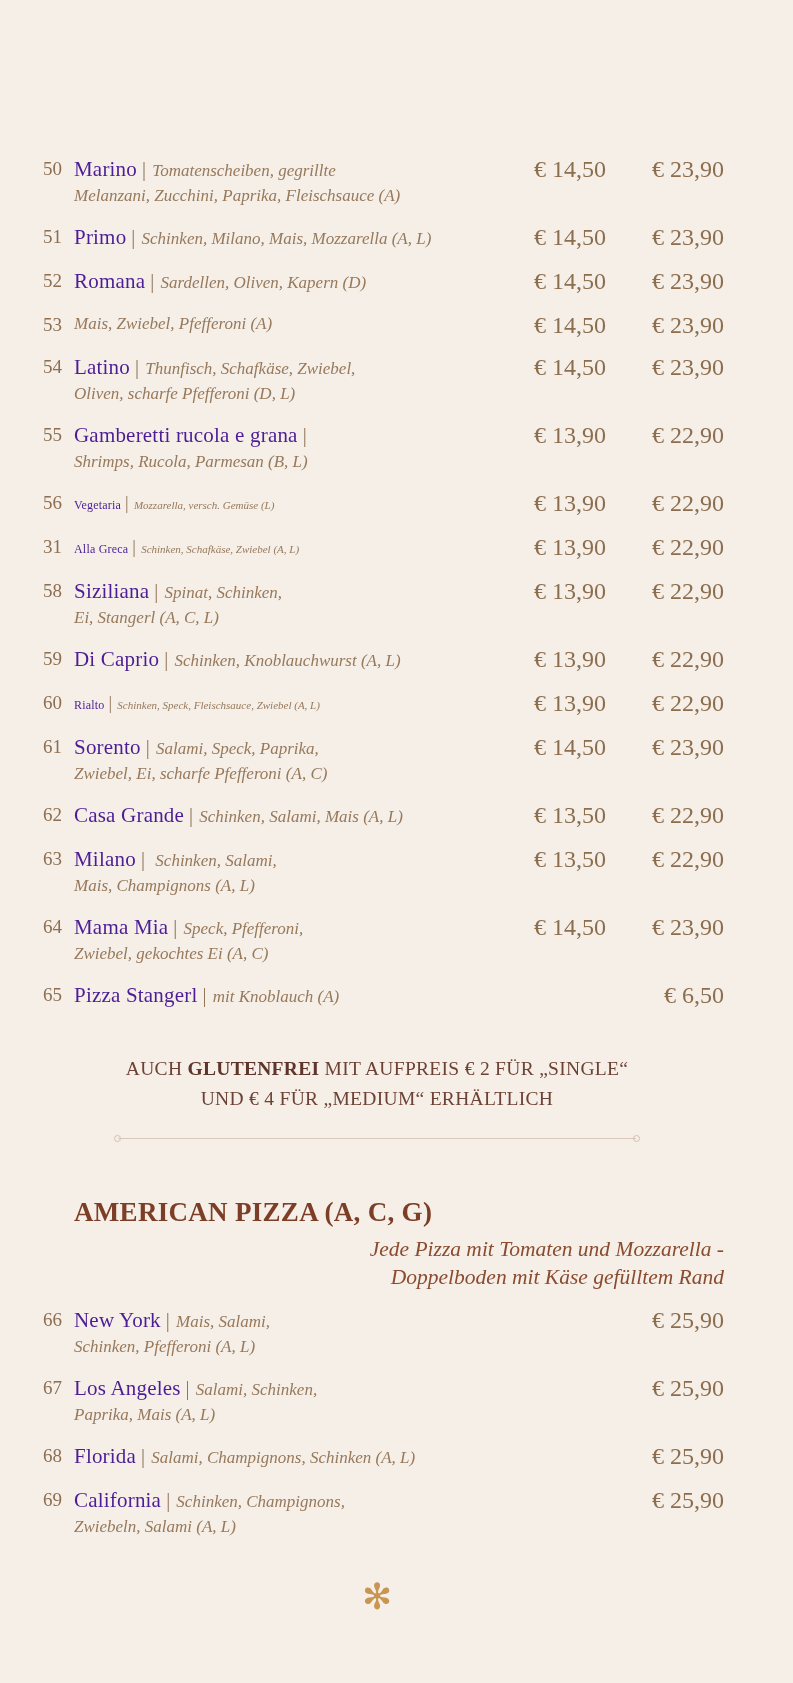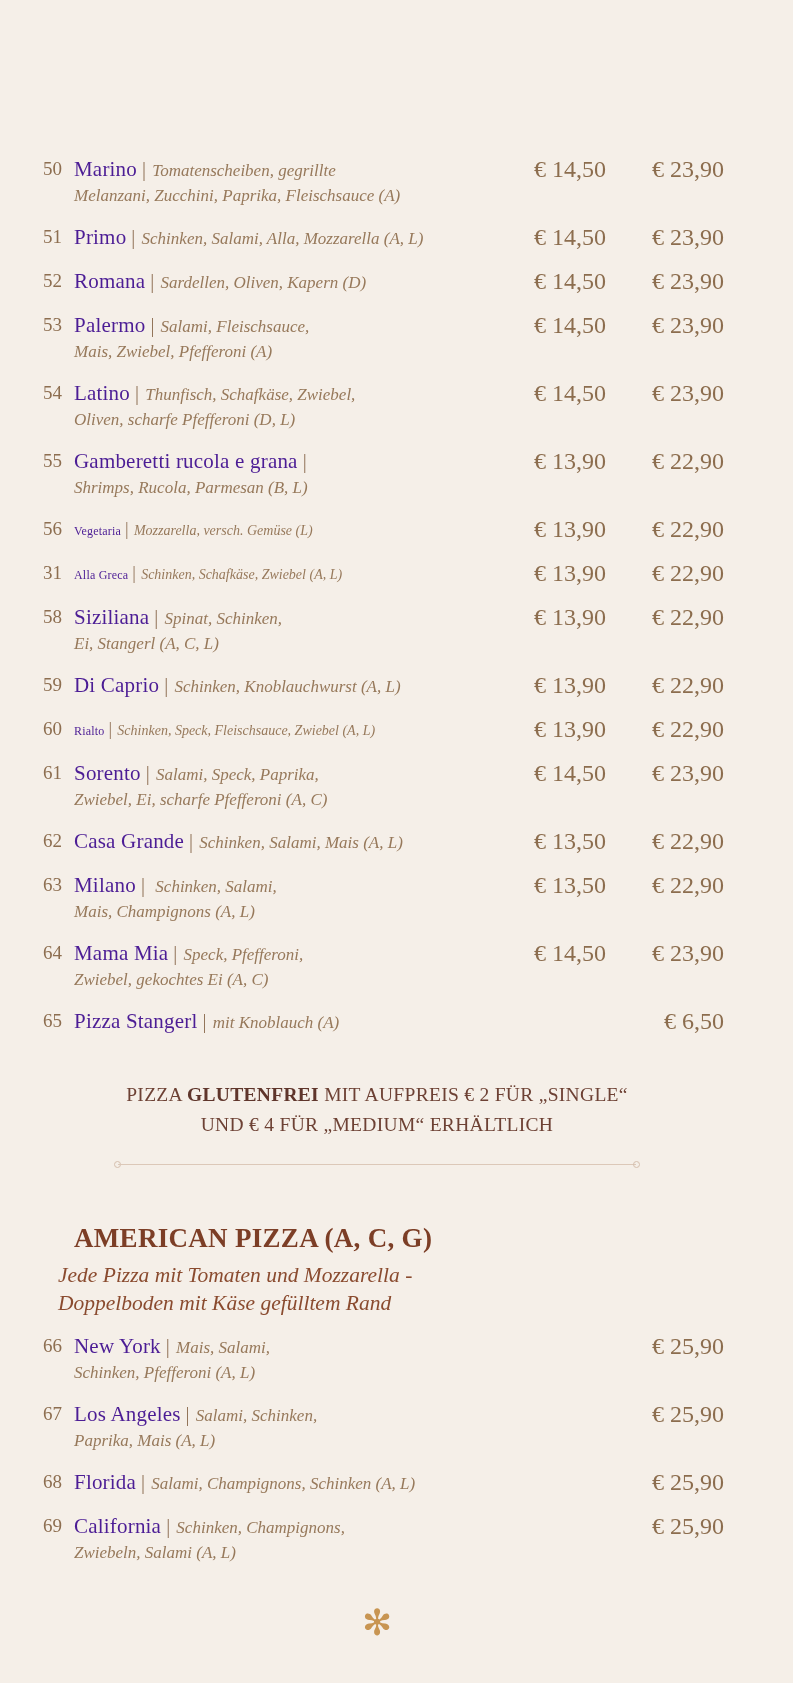--- a/index.html
+++ b/index.html
@@ -27,21 +27,21 @@
   .d1,.d2 { font-style:italic; font-size:17px; color:#97795b; }
   .line2 { line-height:24px; }
   .price {
     flex:none; text-align:right; font-size:24px;
     line-height:26px; color:#8c6d4e;
   }
   .p1 { width:110px; }
   .p2 { width:118px; }
   .row.sm .nm { font-size:12px; }
   .row.sm .nm::after { font-size:18px; padding:0 5px 0 4px; }
-  .row.sm .d1, .row.sm .d2 { font-size:14px; }
+  .row.sm .d1, .row.sm .d2 { font-size:11px; }
 
   
   .note {
     margin:44px 0 0 0; text-align:center;
     font-size:19.5px; line-height:30px; color:#6d4134;
     letter-spacing:0.3px;
   }
   .note b { font-weight:bold; color:#5f352b; }
 
   
@@ -61,23 +61,24 @@
   .divider .ring.l { left:0; }
   .divider .ring.r { right:0; }
 
   
   .section-title {
     margin:52px 0 0 44px;
     font-size:27px; line-height:34px; font-weight:bold;
     color:#7c3e26; letter-spacing:0.3px;
   }
   .section-sub {
-    margin:6px 0 16px 28px;
+    margin:6px 0 16px 21px;
     font-style:italic; font-size:21.5px; line-height:28px;
     color:#8a4b2f;
+    text-align:right;
   }
 
   
   .ornament {
     margin-top:38px; text-align:center;
     font-size:36px; line-height:40px; color:#c89552;
     font-family:"DejaVu Sans", sans-serif;
   }
 </style>
 </head>
@@ -91,39 +92,38 @@
     <div class="body">
       <div class="line1"><span class="nm">Marino</span><span class="d1">Tomatenscheiben, gegrillte</span></div>
       <div class="line2 d2">Melanzani, Zucchini, Paprika, Fleischsauce (A)</div>
     </div>
     <div class="price p1">€ 14,50</div>
     <div class="price p2">€ 23,90</div>
   </div>
       <div class="row">
     <div class="num">51</div>
     <div class="body">
-      <div class="line1"><span class="nm">Primo</span><span class="d1">Schinken, Salami, Alla, Mozzarella (A, L)</span></div>
+      <div class="line1"><span class="nm">Primo</span><span class="d1">Schinken, Milano, Mais, Mozzarella (A, L)</span></div>
 
     </div>
     <div class="price p1">€ 14,50</div>
     <div class="price p2">€ 23,90</div>
   </div>
       <div class="row">
     <div class="num">52</div>
     <div class="body">
       <div class="line1"><span class="nm">Romana</span><span class="d1">Sardellen, Oliven, Kapern (D)</span></div>
 
     </div>
     <div class="price p1">€ 14,50</div>
     <div class="price p2">€ 23,90</div>
   </div>
       <div class="row">
     <div class="num">53</div>
     <div class="body">
-      <div class="line1"><span class="nm">Palermo</span><span class="d1">Salami, Fleischsauce,</span></div>
       <div class="line2 d2">Mais, Zwiebel, Pfefferoni (A)</div>
     </div>
     <div class="price p1">€ 14,50</div>
     <div class="price p2">€ 23,90</div>
   </div>
       <div class="row">
     <div class="num">54</div>
     <div class="body">
       <div class="line1"><span class="nm">Latino</span><span class="d1">Thunfisch, Schafkäse, Zwiebel,</span></div>
       <div class="line2 d2">Oliven, scharfe Pfefferoni (D, L)</div>
@@ -226,21 +226,21 @@
     <div class="body">
       <div class="line1"><span class="nm">Pizza Stangerl</span><span class="d1">mit Knoblauch (A)</span></div>
 
     </div>
     <div class="price p1"></div>
     <div class="price p2">€ 6,50</div>
   </div>
     </div>
 
   <p class="note">
-    <span><span>PIZZA </span><b>GLUTENFREI</b><span> MIT AUFPREIS € 2 FÜR „SINGLE“</span></span>
+    <span><span>AUCH </span><b>GLUTENFREI</b><span> MIT AUFPREIS € 2 FÜR „SINGLE“</span></span>
     <br>
     <span>UND € 4 FÜR „MEDIUM“ ERHÄLTLICH</span>
   </p>
 
   <div class="divider-wrap">
     <div class="divider">
       <span class="ring l"></span>
       <span class="line"></span>
       <span class="ring r"></span>
     </div>

